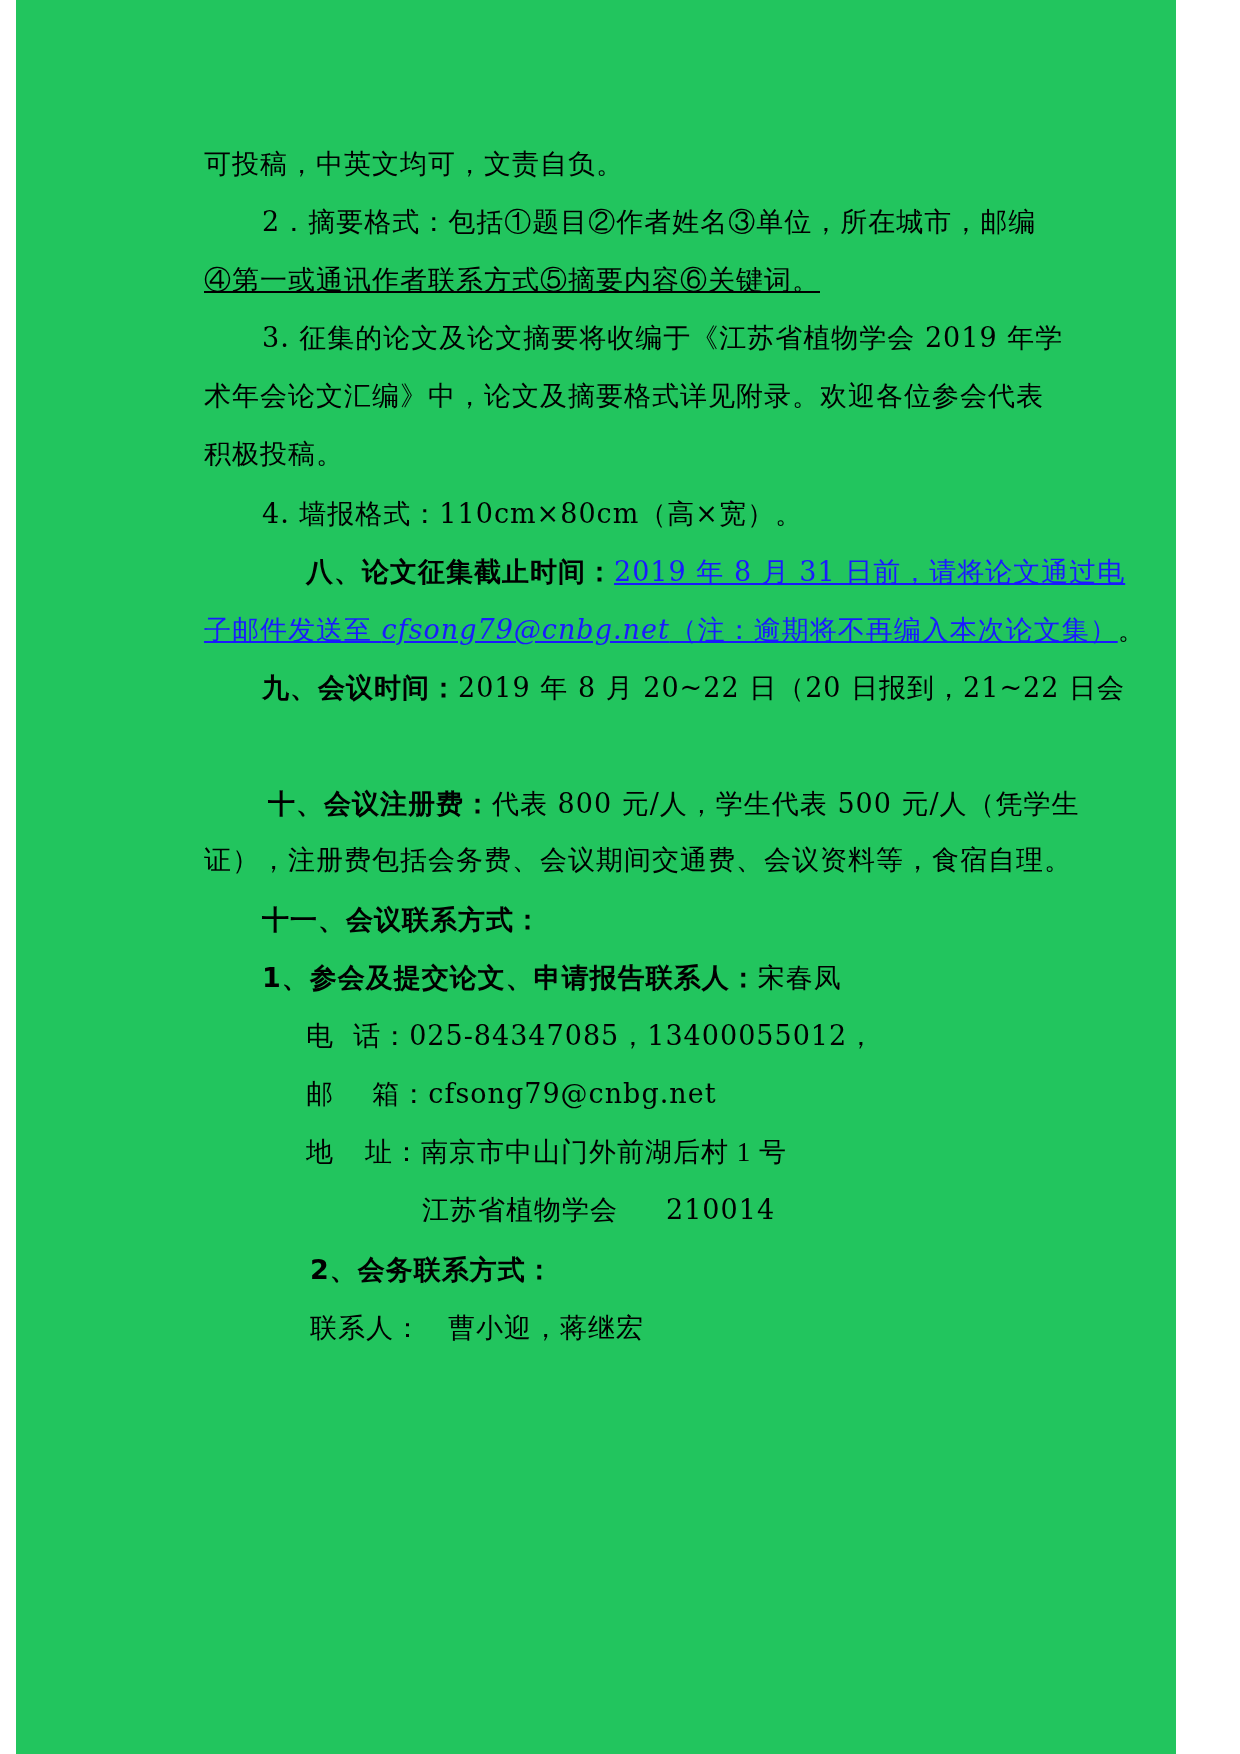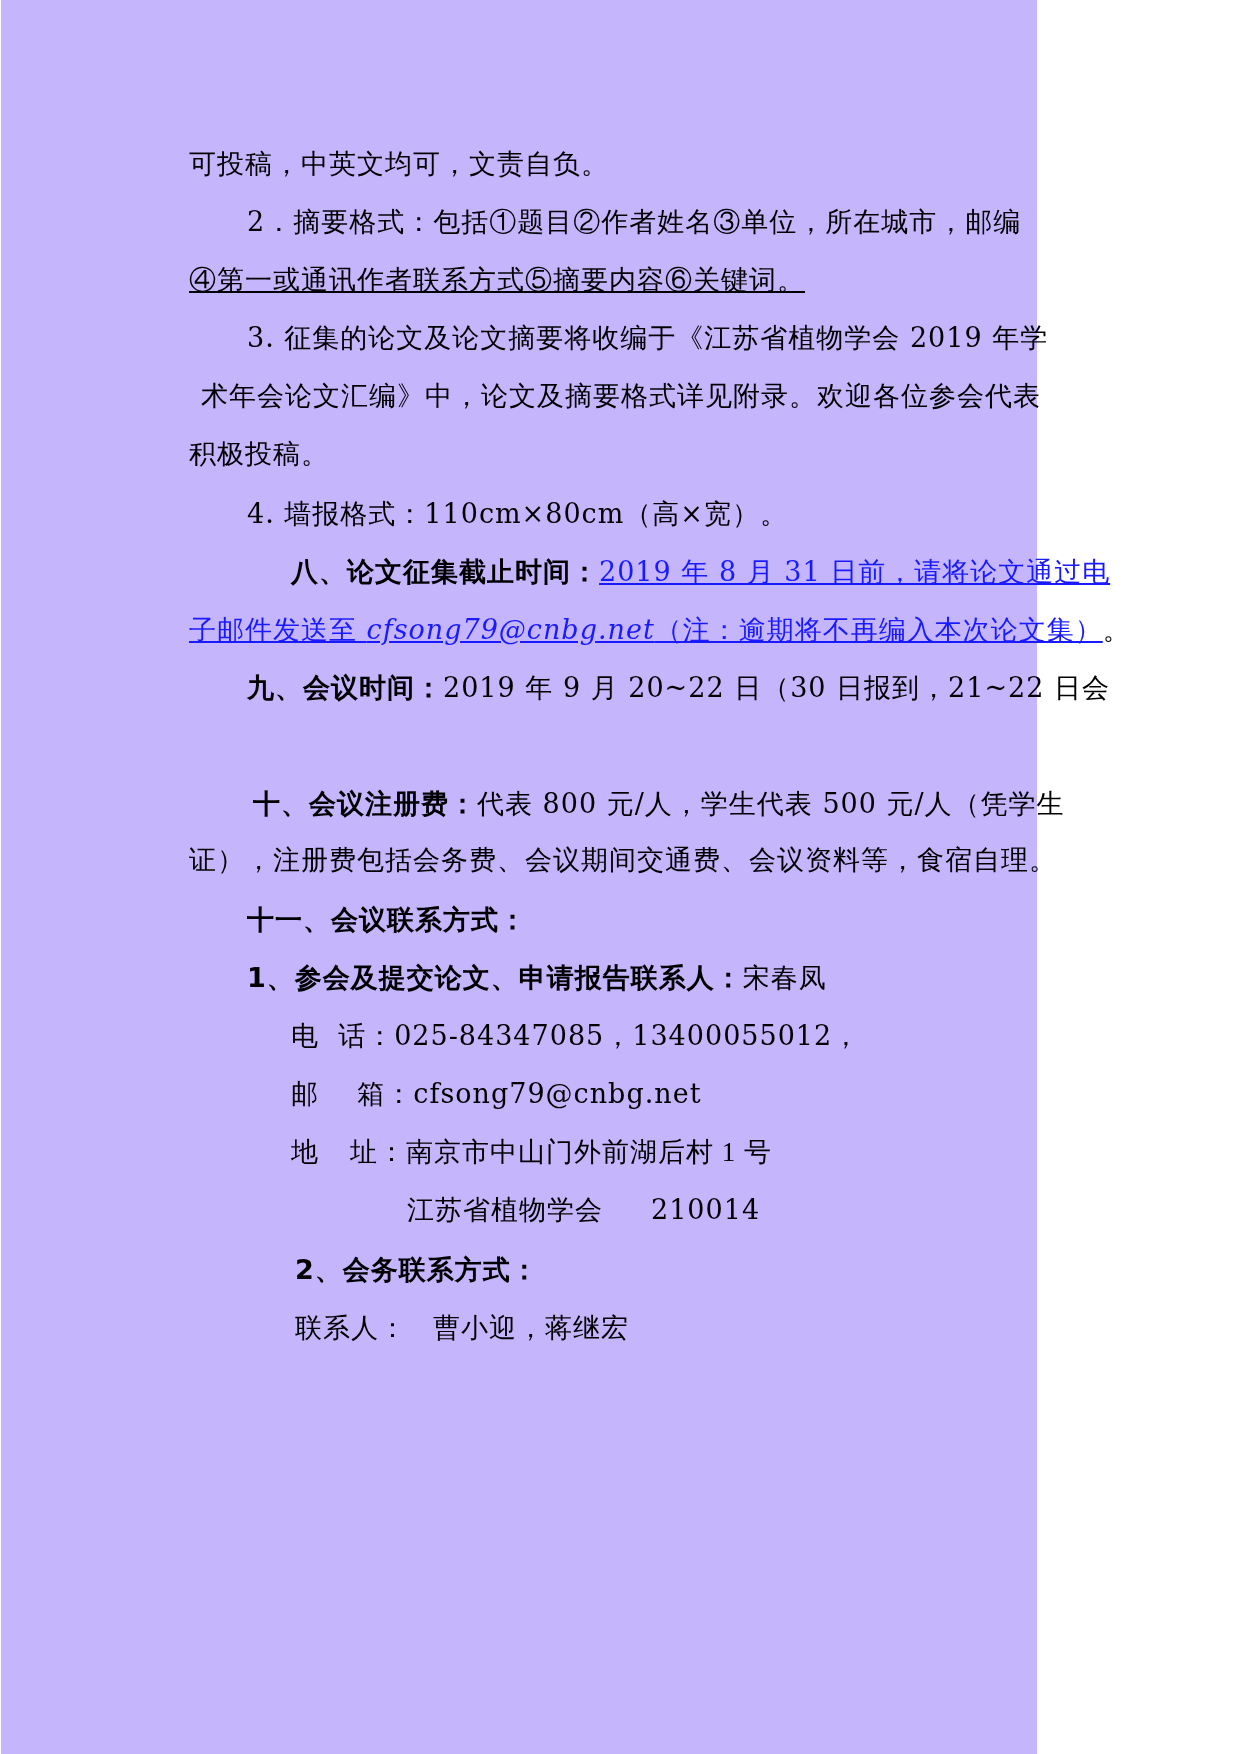--- a/index.html
+++ b/index.html
@@ -10,24 +10,24 @@
     body {
       width: 1240px;
       height: 1754px;
       position: relative;
       overflow: hidden;
       font-family: "DejaVu Serif", "Liberation Serif", serif;
       color: #000000;
     }
     .page {
       position: absolute;
-      left: 1px; top: 0;
-      width: 1036px;
+      left: 16px; top: 0;
+      width: 1160px;
       height: 1754px;
-      background: #c4b5fd;
+      background: #22c55e;
     }
     .line {
       position: absolute;
       left: 188px;
       width: 870px;
       font-size: 27px;
       line-height: 40px;
       white-space: nowrap;
       letter-spacing: 1px;
     }
@@ -50,34 +50,34 @@
 <body>
 
 <div class="page">
 
   <div class="line" style="top:144px;">可投稿，中英文均可，文责自负。</div>
 
   <div class="line indent" style="top:202px;">2．摘要格式：包括①题目②作者姓名③单位，所在城市，邮编</div>
   <div class="line" style="top:260px;text-decoration:underline;">④第一或通讯作者联系方式⑤摘要内容⑥关键词。</div>
 
   <div class="line indent" style="top:318px;">3. 征集的论文及论文摘要将收编于《江苏省植物学会 2019 年学</div>
-  <div class="line" style="top:376px;margin-left:12px;">术年会论文汇编》中，论文及摘要格式详见附录。欢迎各位参会代表</div>
+  <div class="line" style="top:376px;">术年会论文汇编》中，论文及摘要格式详见附录。欢迎各位参会代表</div>
   <div class="line" style="top:434px;">积极投稿。</div>
 
   <div class="line indent" style="top:494px;">4. 墙报格式：110cm×80cm（高×宽）。</div>
 
   <div class="line indent" style="top:552px;margin-left:44px;">
     <span class="b">八、论文征集截止时间：</span><span class="link">2019 年 8 月 31 日前，请将论文通过电</span>
   </div>
   <div class="line" style="top:610px;">
     <span class="link"><span>子邮件发送至 </span><span class="it">cfsong79@cnbg.net</span><span>（注：逾期将不再编入本次论文集）</span></span><span>。</span>
   </div>
 
   <div class="line indent" style="top:668px;">
-    <span class="b">九、会议时间：</span><span>2019 年 9 月 20~22 日（30 日报到，21~22 日会</span>
+    <span class="b">九、会议时间：</span><span>2019 年 8 月 20~22 日（20 日报到，21~22 日会</span>
   </div>
 
   <div class="line indent" style="top:784px;margin-left:6px;">
     <span class="b">十、会议注册费：</span><span>代表 800 元/人，学生代表 500 元/人（凭学生</span>
   </div>
   <div class="line" style="top:842px;font-family:Liberation Mono, monospace;">证），注册费包括会务费、会议期间交通费、会议资料等，食宿自理。</div>
 
   <div class="line indent b" style="top:900px;">十一、会议联系方式：</div>
 
   <div class="line indent" style="top:958px;">

